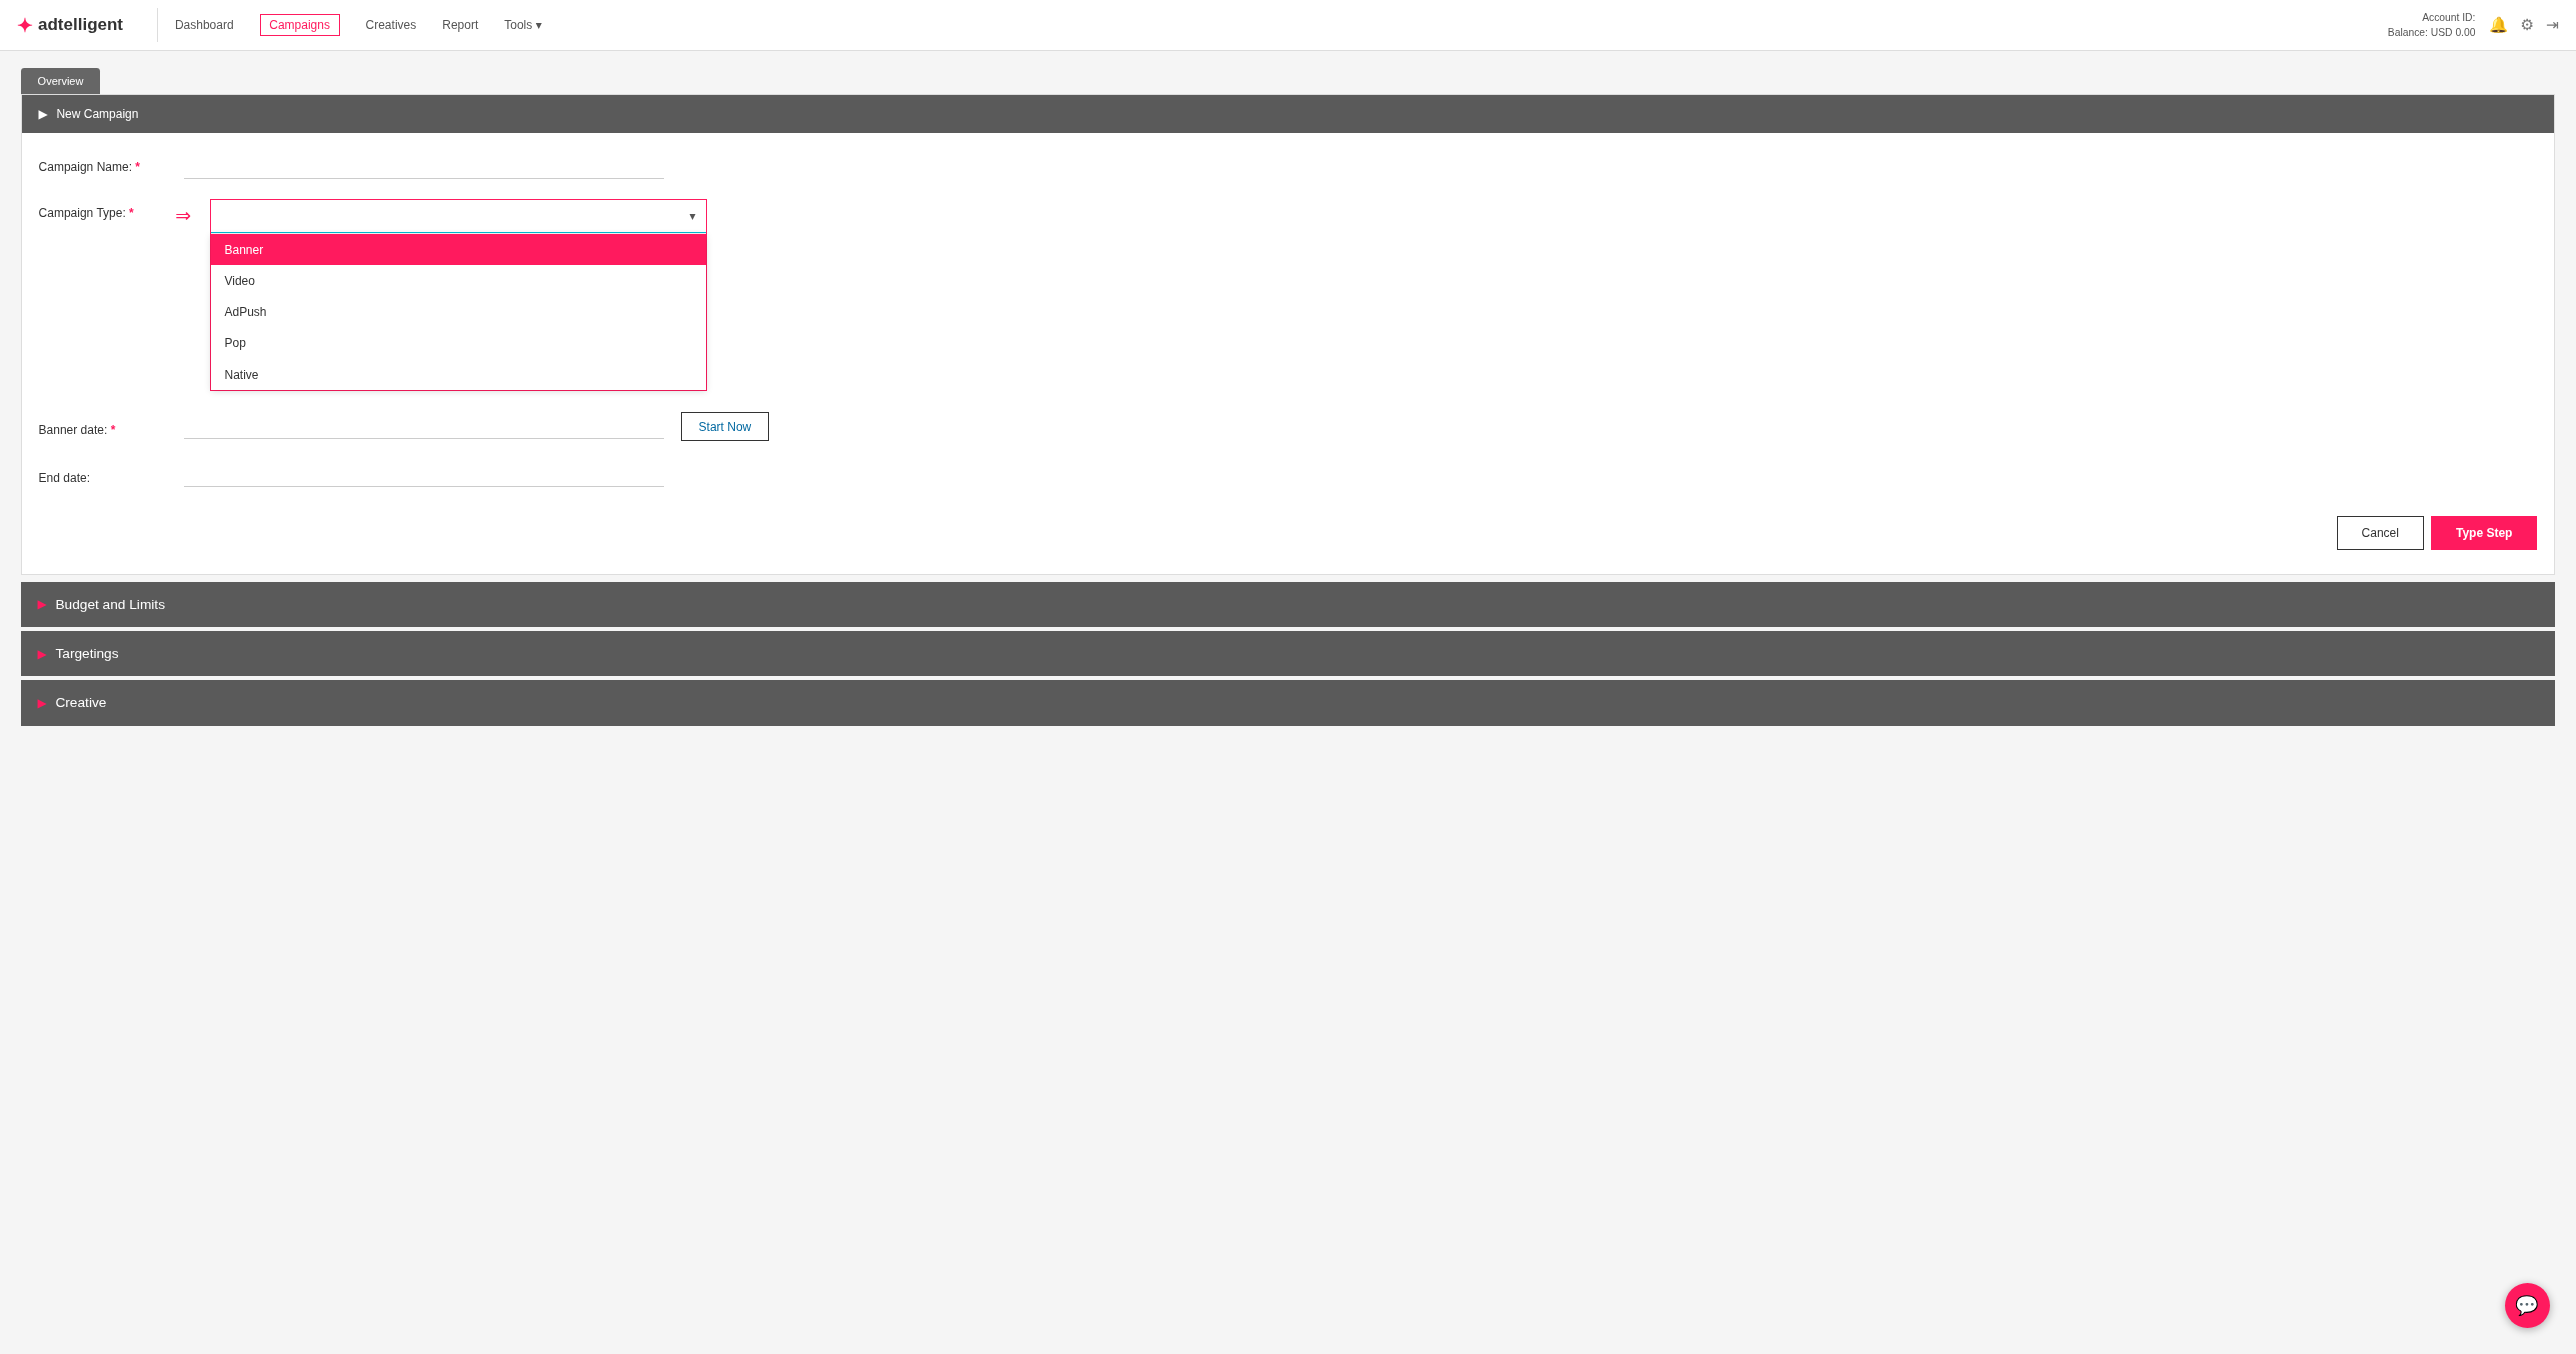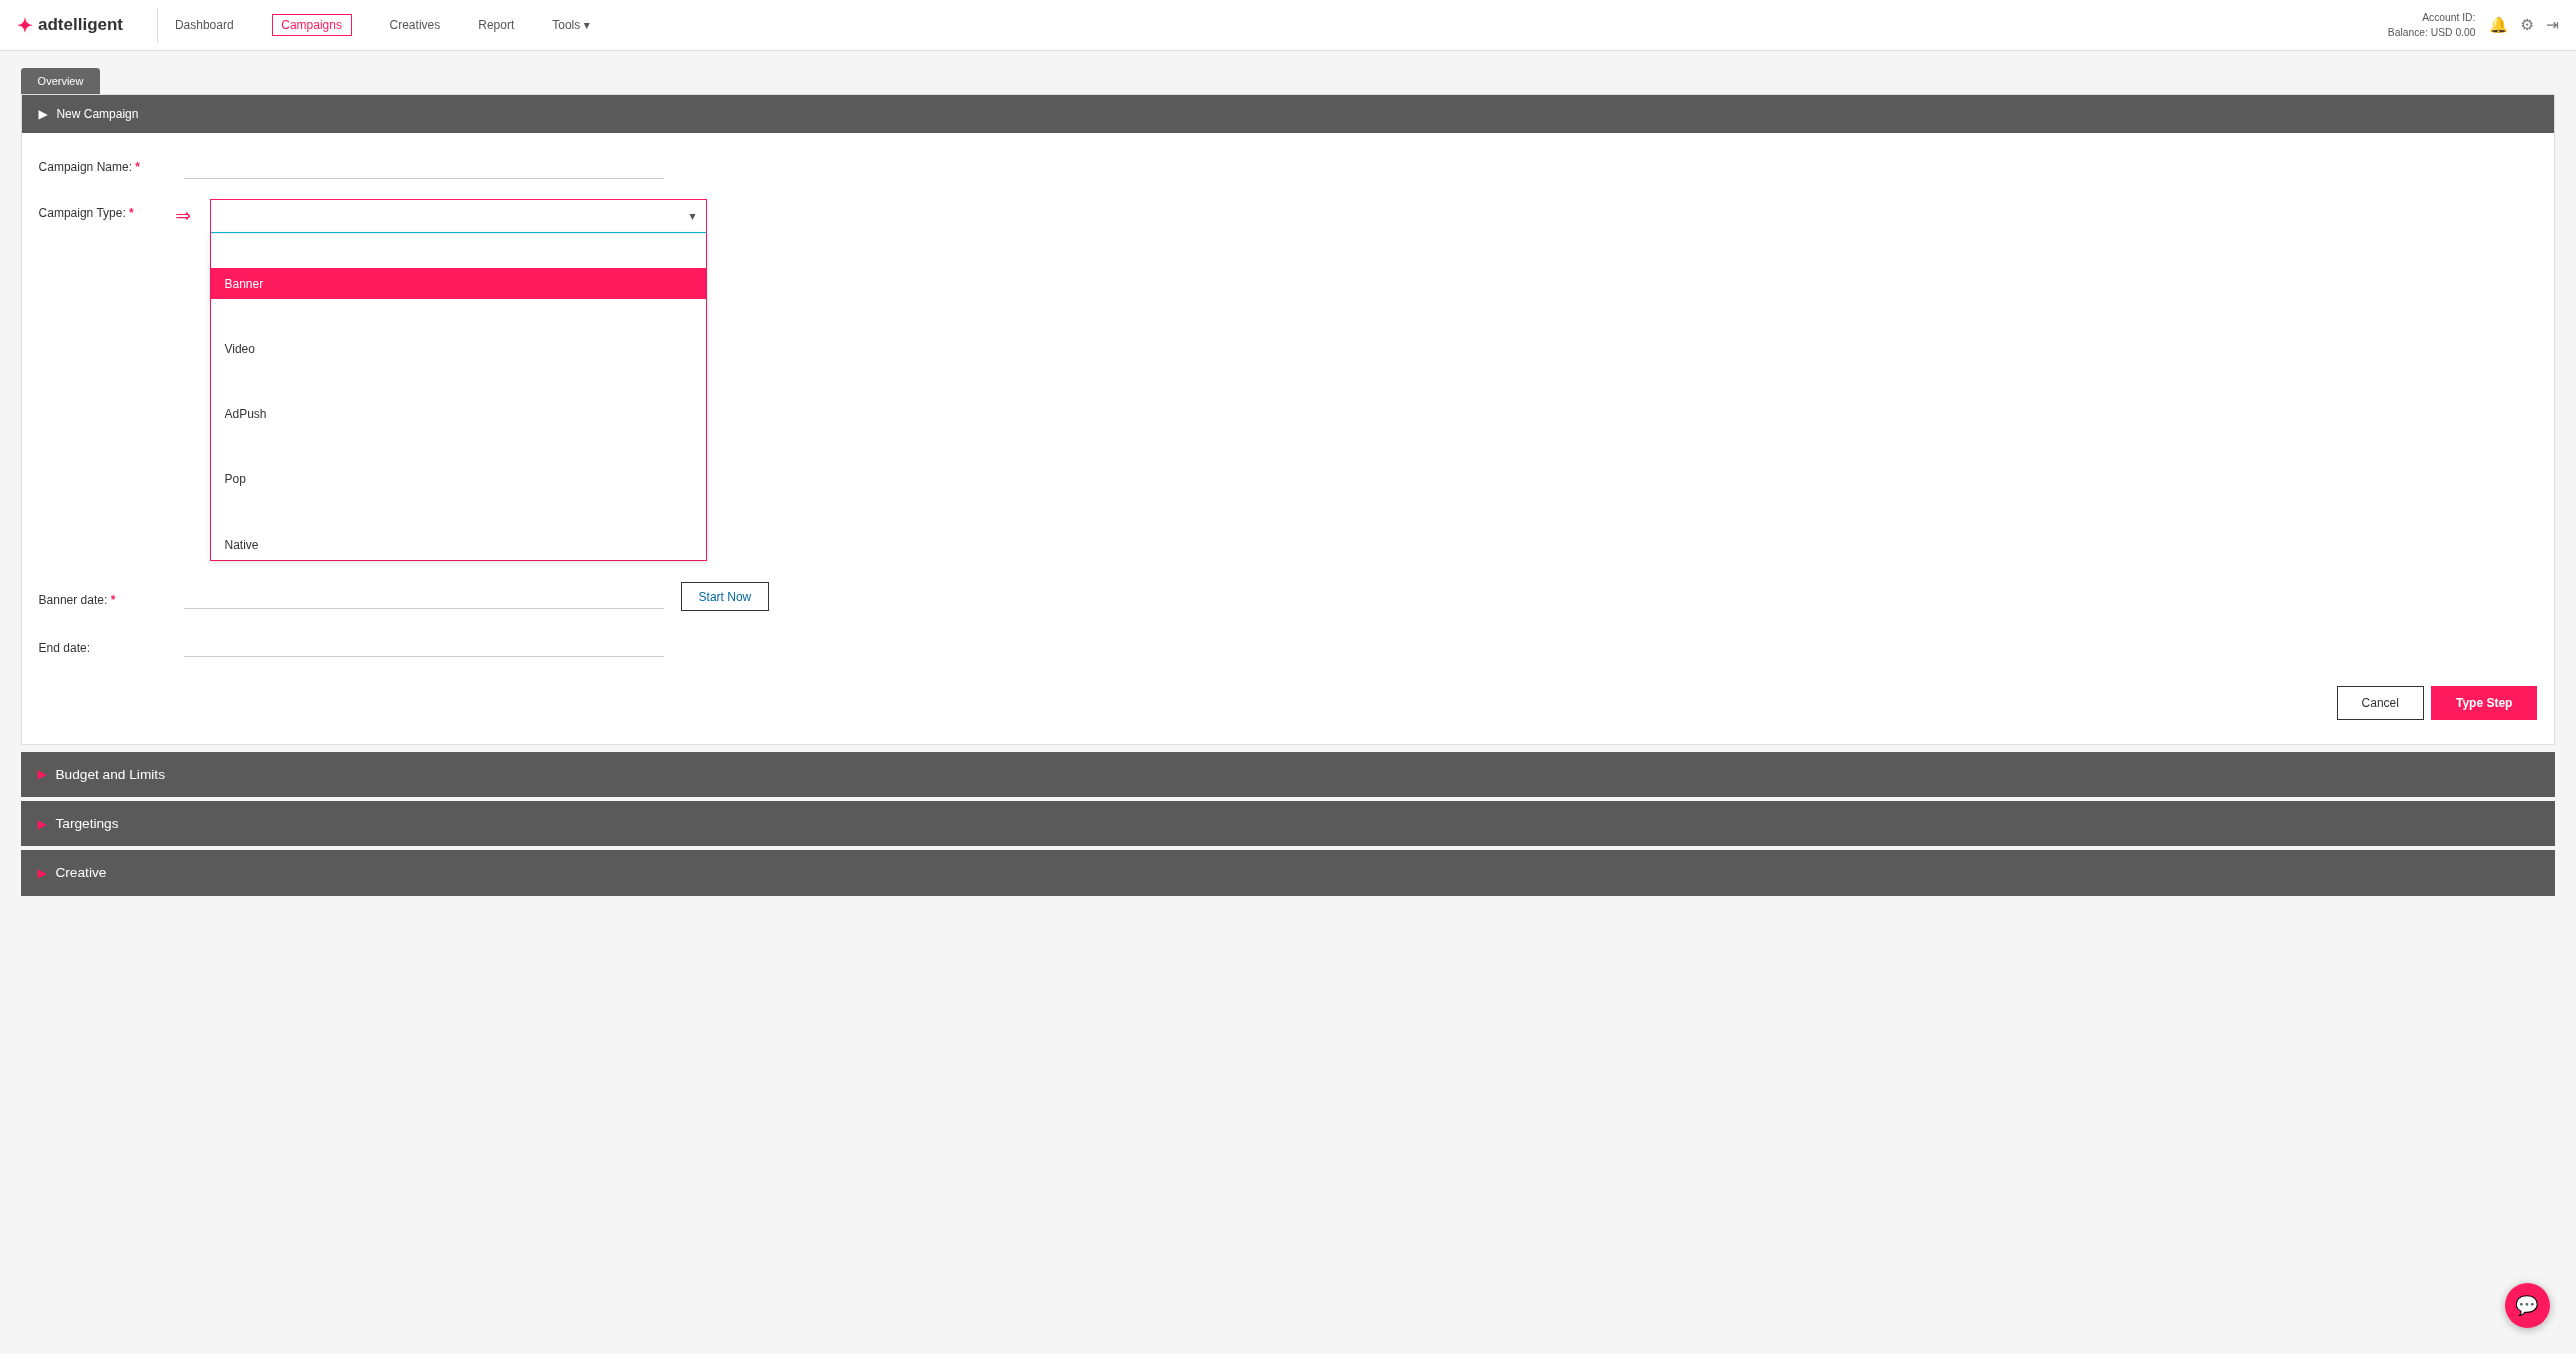--- a/index.html
+++ b/index.html
@@ -30,21 +30,21 @@
     }
     .header-divider {
       width: 0.9px;
       height: 34px;
       background: #ddd;
       margin: 0 17px;
     }
     .nav {
       display: flex;
       align-items: center;
-      gap: 38px;
+      gap: 26px;
       flex: 1;
     }
     .nav-item {
       color: #555;
       cursor: pointer;
       font-size: 12px;
       padding: 3.4px 0;
       text-decoration: none;
     }
     .nav-item.active {
@@ -178,21 +178,20 @@
     .dropdown-list {
       background: #fff;
       border-top: 0.9px solid #eee;
       box-shadow: 0 1.7px 6.9px rgba(0,0,0,0.15);
     }
     .dropdown-item {
       padding: 8.6px 13.7px;
       cursor: pointer;
       font-size: 12px;
       color: #333;
-      margin-top: 34px;
     }
     .dropdown-item.selected {
       background: #ff1a5e;
       color: #fff;
     }
 
     
     .date-row {
       display: flex;
       align-items: center;

